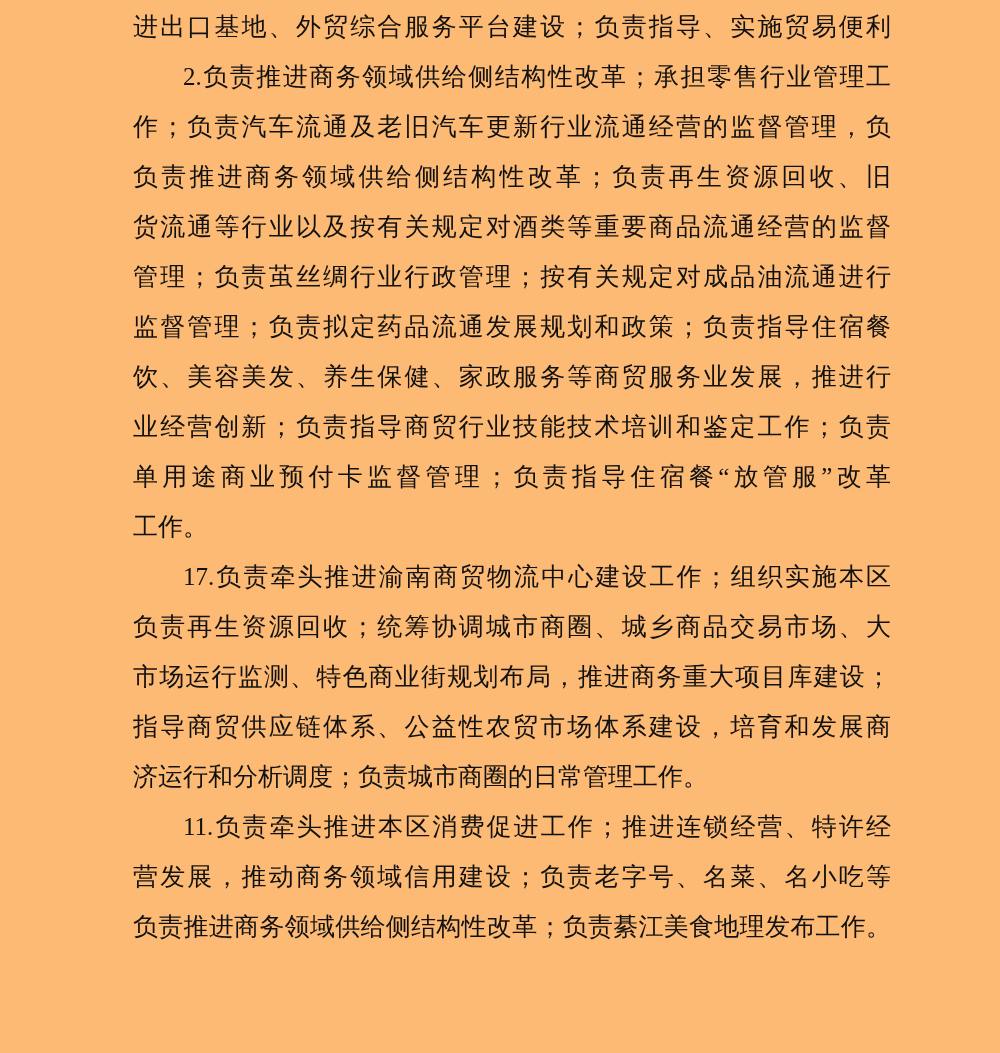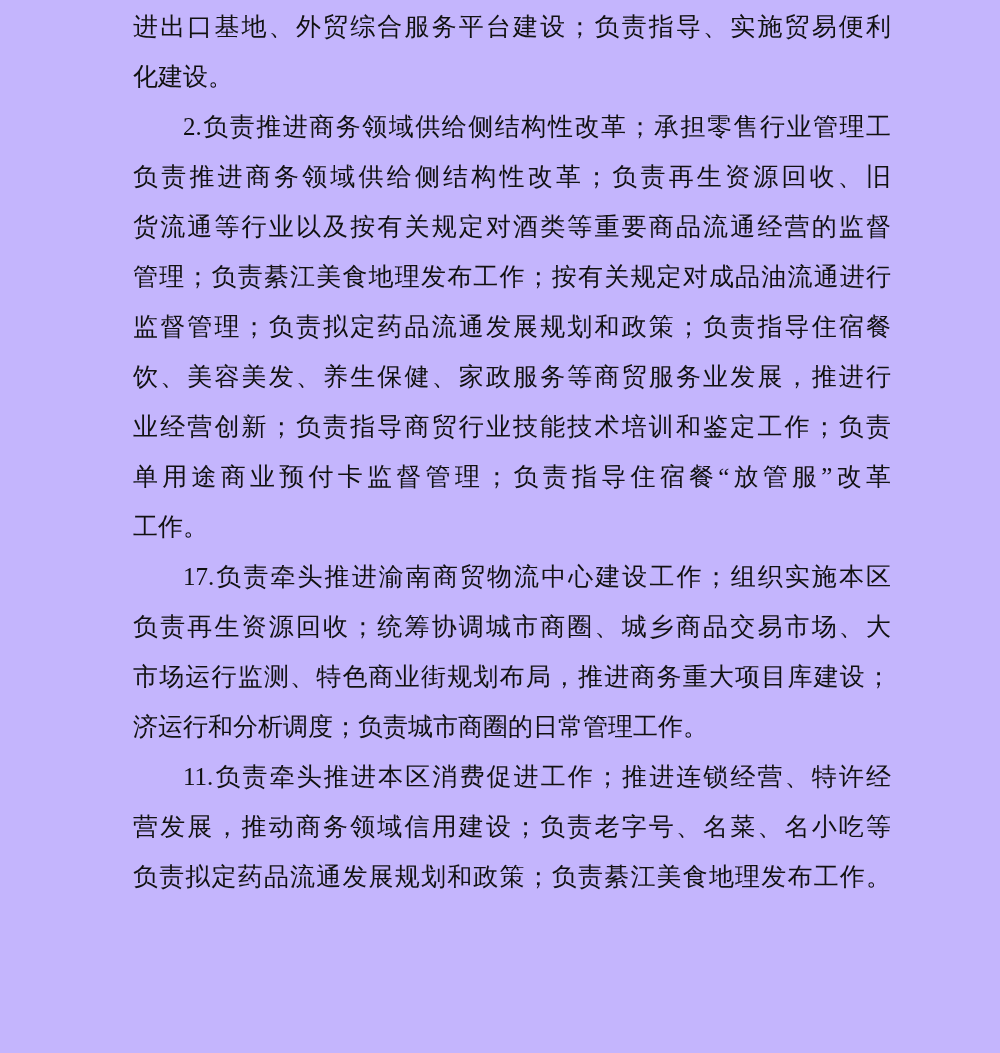--- a/index.html
+++ b/index.html
@@ -4,21 +4,21 @@
 <style>
   html, body {
     margin: 0;
     padding: 0;
     background: #ffffff;
   }
   .page {
     position: relative;
     width: 1000px;
     height: 1053px;
-    background: #c4b5fd;
+    background: #fdba74;
     overflow: hidden;
   }
   .doc-body {
     box-sizing: border-box;
     padding: 2px 109px 0 133px; 
     font-family: "Liberation Serif", "DejaVu Serif", serif;
     font-size: 25px;
     color: #111111;
   }
   .text-line {
@@ -40,31 +40,32 @@
   .text-line.indent {
     text-indent: 2em;
   }
 </style>
 </head>
 <body>
 
 <div class="page">
   <div class="doc-body" id="doc-body">
       <div class="text-line flush-justify">进出口基地、外贸综合服务平台建设；负责指导、实施贸易便利</div>
-      <div class="text-line flush-left">化建设。</div>
       <div class="text-line flush-justify indent">2.负责推进商务领域供给侧结构性改革；承担零售行业管理工</div>
+      <div class="text-line flush-justify">作；负责汽车流通及老旧汽车更新行业流通经营的监督管理，负</div>
       <div class="text-line flush-justify">负责推进商务领域供给侧结构性改革；负责再生资源回收、旧</div>
       <div class="text-line flush-justify">货流通等行业以及按有关规定对酒类等重要商品流通经营的监督</div>
-      <div class="text-line flush-justify">管理；负责綦江美食地理发布工作；按有关规定对成品油流通进行</div>
+      <div class="text-line flush-justify">管理；负责茧丝绸行业行政管理；按有关规定对成品油流通进行</div>
       <div class="text-line flush-justify">监督管理；负责拟定药品流通发展规划和政策；负责指导住宿餐</div>
       <div class="text-line flush-justify">饮、美容美发、养生保健、家政服务等商贸服务业发展，推进行</div>
       <div class="text-line flush-justify">业经营创新；负责指导商贸行业技能技术培训和鉴定工作；负责</div>
       <div class="text-line flush-justify">单用途商业预付卡监督管理；负责指导住宿餐“放管服”改革</div>
       <div class="text-line flush-left">工作。</div>
       <div class="text-line flush-justify indent">17.负责牵头推进渝南商贸物流中心建设工作；组织实施本区</div>
       <div class="text-line flush-justify">负责再生资源回收；统筹协调城市商圈、城乡商品交易市场、大</div>
       <div class="text-line flush-justify">市场运行监测、特色商业街规划布局，推进商务重大项目库建设；</div>
+      <div class="text-line flush-justify">指导商贸供应链体系、公益性农贸市场体系建设，培育和发展商</div>
       <div class="text-line flush-left">济运行和分析调度；负责城市商圈的日常管理工作。</div>
       <div class="text-line flush-justify indent">11.负责牵头推进本区消费促进工作；推进连锁经营、特许经</div>
       <div class="text-line flush-justify">营发展，推动商务领域信用建设；负责老字号、名菜、名小吃等</div>
-      <div class="text-line flush-justify">负责拟定药品流通发展规划和政策；负责綦江美食地理发布工作。</div>
+      <div class="text-line flush-justify">负责推进商务领域供给侧结构性改革；负责綦江美食地理发布工作。</div>
     </div>
 </div>
 
 </body></html>

